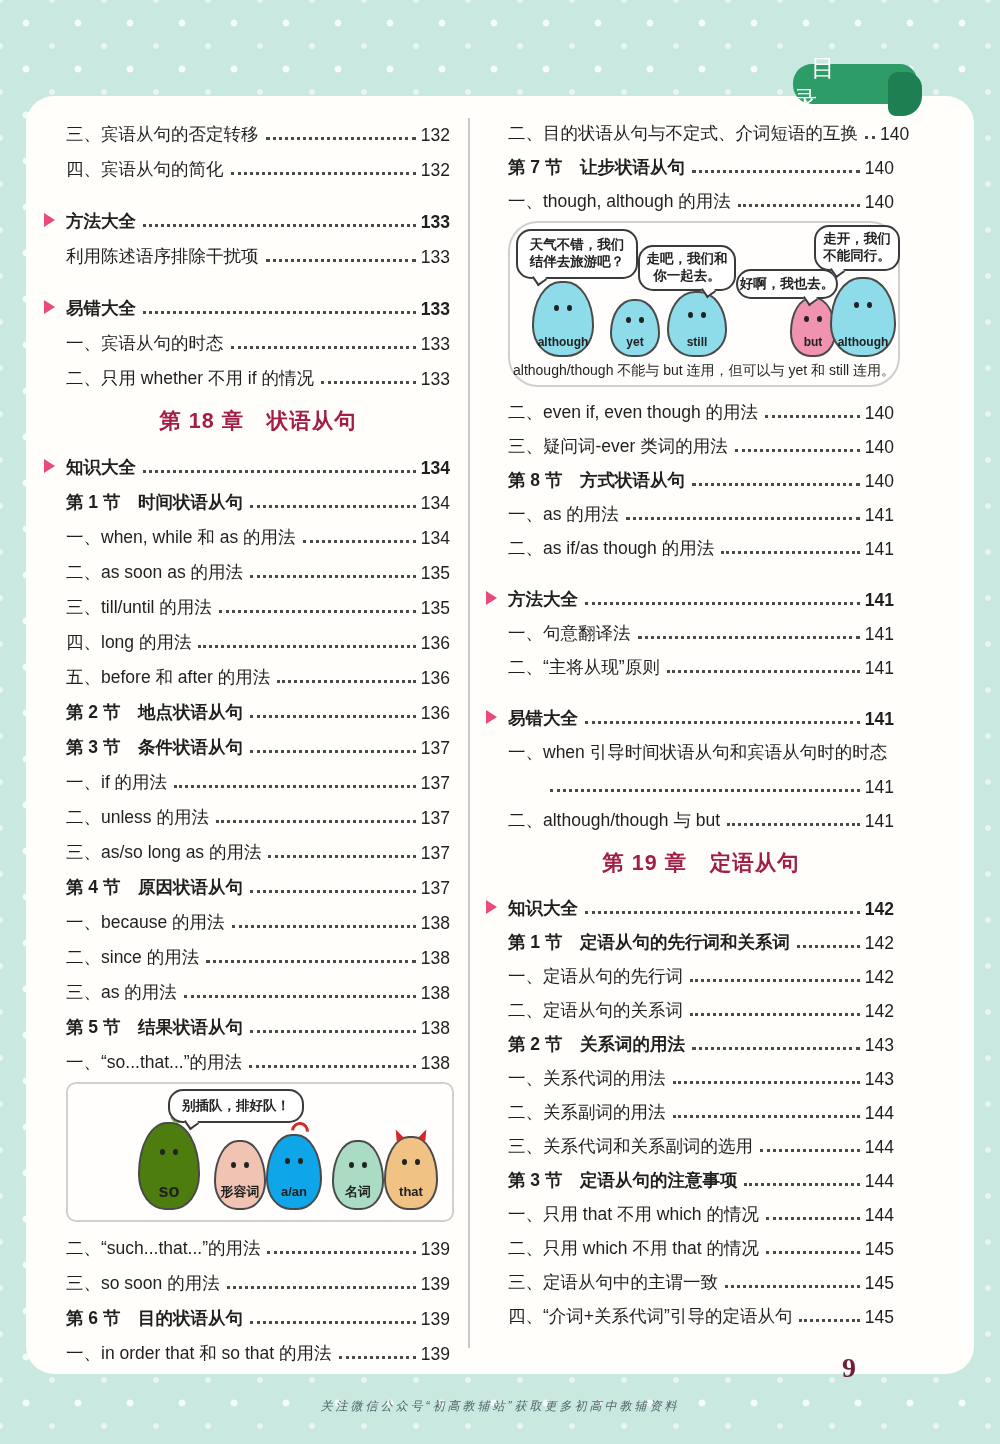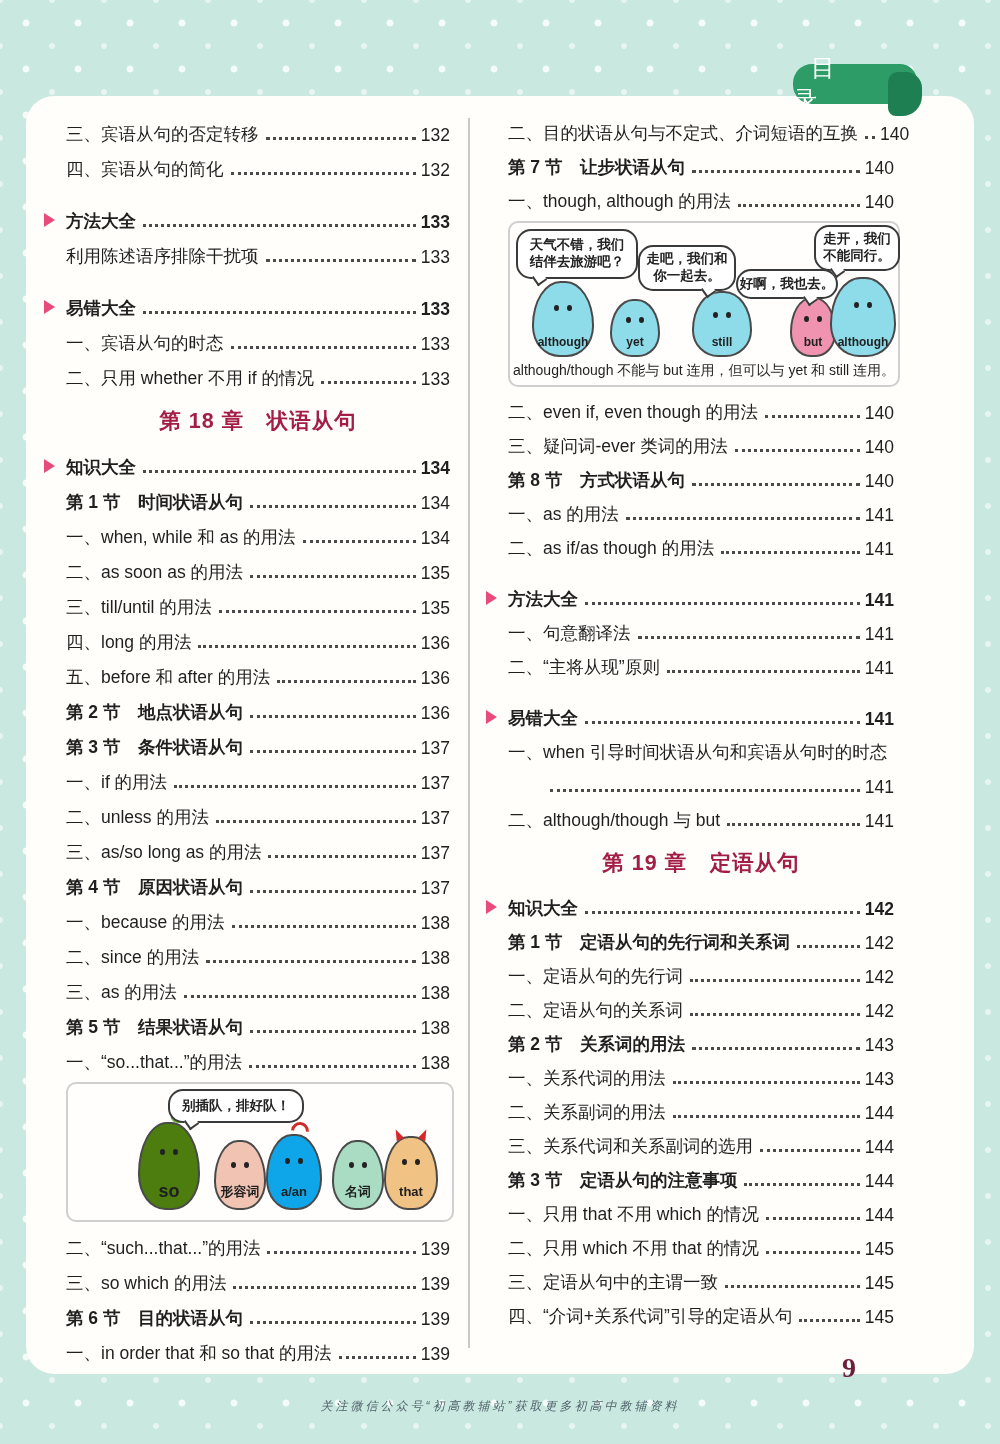--- a/index.html
+++ b/index.html
@@ -43,21 +43,21 @@
   .toc-row.bold .lbl{font-weight:bold;}
   .toc-row.bold.blted .pg{font-weight:bold;}
   .blt{position:absolute;left:-22px;bottom:9px;width:0;height:0;
     border-left:11px solid #e84a7c;border-top:7px solid transparent;border-bottom:7px solid transparent;}
   .gap{height:17px;}
   .chapter{height:54px;display:flex;align-items:center;justify-content:center;
     color:#a21e45;font-size:21.5px;font-weight:bold;letter-spacing:1px;}
   
   .illu{position:relative;background:#fffefc;border:2px solid #cfcfcf;border-radius:10px;margin:5px 0 6px 0;}
   #illu-queue{width:384px;height:136px;}
-  #illu-although{width:388px;height:162px;}
+  #illu-although{width:388px;height:162px;border-radius:30px;}
   .bubble{position:absolute;background:#fff;border:2px solid #3a3a3a;border-radius:15px;
     display:flex;align-items:center;justify-content:center;text-align:center;
     font-size:13.5px;font-weight:600;white-space:pre-line;line-height:1.25;z-index:2;}
   .bubble::after{content:'';position:absolute;width:9px;height:9px;background:#fff;
     border-right:2px solid #3a3a3a;border-bottom:2px solid #3a3a3a;bottom:-7px;transform:rotate(55deg);}
   .tail-l::after{left:16px;}
   .tail-r::after{right:20px;}
   .bean{position:absolute;border:2.5px solid #4a4a4a;
     border-radius:46% 46% 44% 44% / 58% 58% 40% 40%;z-index:1;}
   .c-green{background:#4d7c0f;}
@@ -254,21 +254,21 @@
       <span class="eyes"></span>
       <span class="bean-lbl s13">that</span>
     </div>
   </div>
         <div class="toc-row">
           <span class="lbl">二、“such...that...”的用法</span>
           <span class="dots"></span>
           <span class="pg">139</span>
         </div>
         <div class="toc-row">
-          <span class="lbl">三、so which 的用法</span>
+          <span class="lbl">三、so soon 的用法</span>
           <span class="dots"></span>
           <span class="pg">139</span>
         </div>
         <div class="toc-row bold">
           <span class="lbl">第 6 节　目的状语从句</span>
           <span class="dots"></span>
           <span class="pg">139</span>
         </div>
         <div class="toc-row">
           <span class="lbl">一、in order that 和 so that 的用法</span>
@@ -301,21 +301,21 @@
     <div class="bubble tail-l" style="left:304px;top:2px;width:82px;height:42px;">走开，我们
 不能同行。</div>
     <div class="bean c-blue" style="left:22px;top:58px;width:58px;height:72px;">
       <span class="eyes"></span>
       <span class="bean-lbl s12">although</span>
     </div>
     <div class="bean c-blue" style="left:100px;top:76px;width:46px;height:54px;">
       <span class="eyes"></span>
       <span class="bean-lbl s12">yet</span>
     </div>
-    <div class="bean c-blue" style="left:182px;top:68px;width:56px;height:62px;">
+    <div class="bean c-blue" style="left:157px;top:68px;width:56px;height:62px;">
       <span class="eyes"></span>
       <span class="bean-lbl s12">still</span>
     </div>
     <div class="bean c-rose" style="left:280px;top:74px;width:42px;height:56px;">
       <span class="eyes"></span>
       <span class="bean-lbl s12">but</span>
     </div>
     <div class="bean c-blue" style="left:320px;top:54px;width:62px;height:76px;">
       <span class="eyes"></span>
       <span class="bean-lbl s12">although</span>

